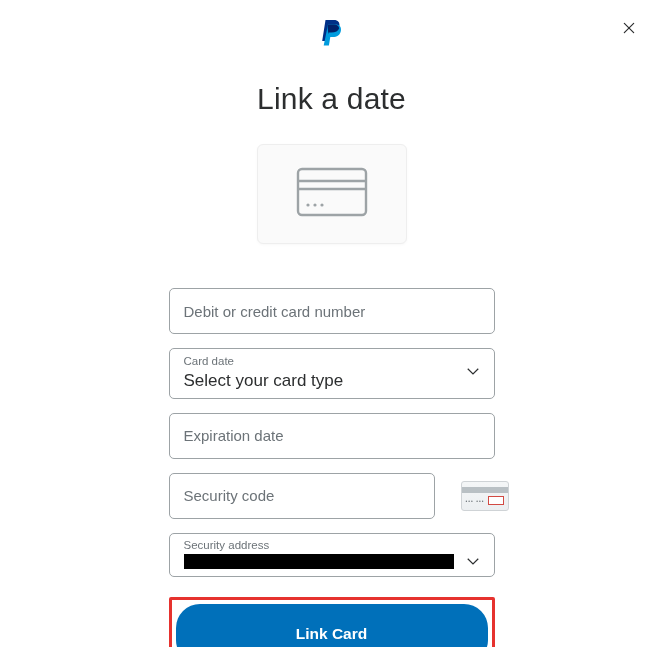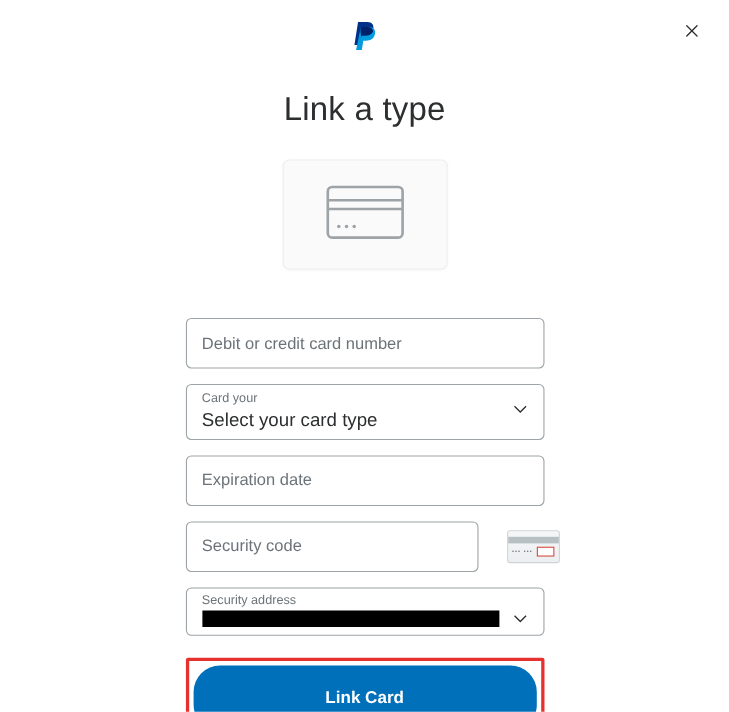--- a/index.html
+++ b/index.html
@@ -187,21 +187,21 @@
 <div class="container">
 
   <div class="logo">
     <svg width="26" height="30" viewBox="0 0 26 30">
       <path d="M6.5 2 H15 C19 2 21 4.5 20.4 8.2 C19.7 12.5 16.5 14.5 12.2 14.5 H9.8 L8.4 23 H3.2 Z" fill="#003087"></path>
       <path d="M9 6.5 H16.5 C20.5 6.5 22.5 9 21.9 12.7 C21.2 17 18 19 13.7 19 H11.3 L9.9 27.5 H4.7 Z" fill="#009cde"></path>
       <path d="M9 6.5 H15 C18 6.5 19.9 7.9 20.2 10.3 C19.3 13.1 16.6 14.5 12.2 14.5 H9.8 L9.5 16.3 C9 13 8.3 8.8 9 6.5 Z" fill="#002169"></path>
     </svg>
   </div>
 
-  <h1 class="page-title">Link a type</h1>
+  <h1 class="page-title">Link a date</h1>
 
   <div class="card-illustration">
     <span>
       <svg width="72" height="50" viewBox="0 0 72 50" fill="none" stroke="#9da3a6" stroke-width="2.4">
         <rect x="2" y="2" width="68" height="46" rx="4"></rect>
         <line x1="2" y1="14" x2="70" y2="14"></line>
         <line x1="2" y1="22" x2="70" y2="22"></line>
         <circle cx="12" cy="38" r="1.6" fill="#9da3a6" stroke="none"></circle>
         <circle cx="19" cy="38" r="1.6" fill="#9da3a6" stroke="none"></circle>
         <circle cx="26" cy="38" r="1.6" fill="#9da3a6" stroke="none"></circle>
@@ -209,21 +209,21 @@
     </span>
   </div>
 
   <div class="form">
 
     <div class="field">
       <input type="text" placeholder="Debit or credit card number" style="">
     </div>
 
     <div class="field field-stacked">
-      <span class="small-label">Card your</span>
+      <span class="small-label">Card date</span>
       <span class="value">Select your card type</span>
       <span class="chevron">
         <svg viewBox="0 0 24 24" fill="none" stroke="#2c2e2f" stroke-width="1.6">
             <polyline points="5 9 12 16 19 9"></polyline>
           </svg>
       </span>
     </div>
 
     <div class="field">
       <input type="text" placeholder="Expiration date" style="">

